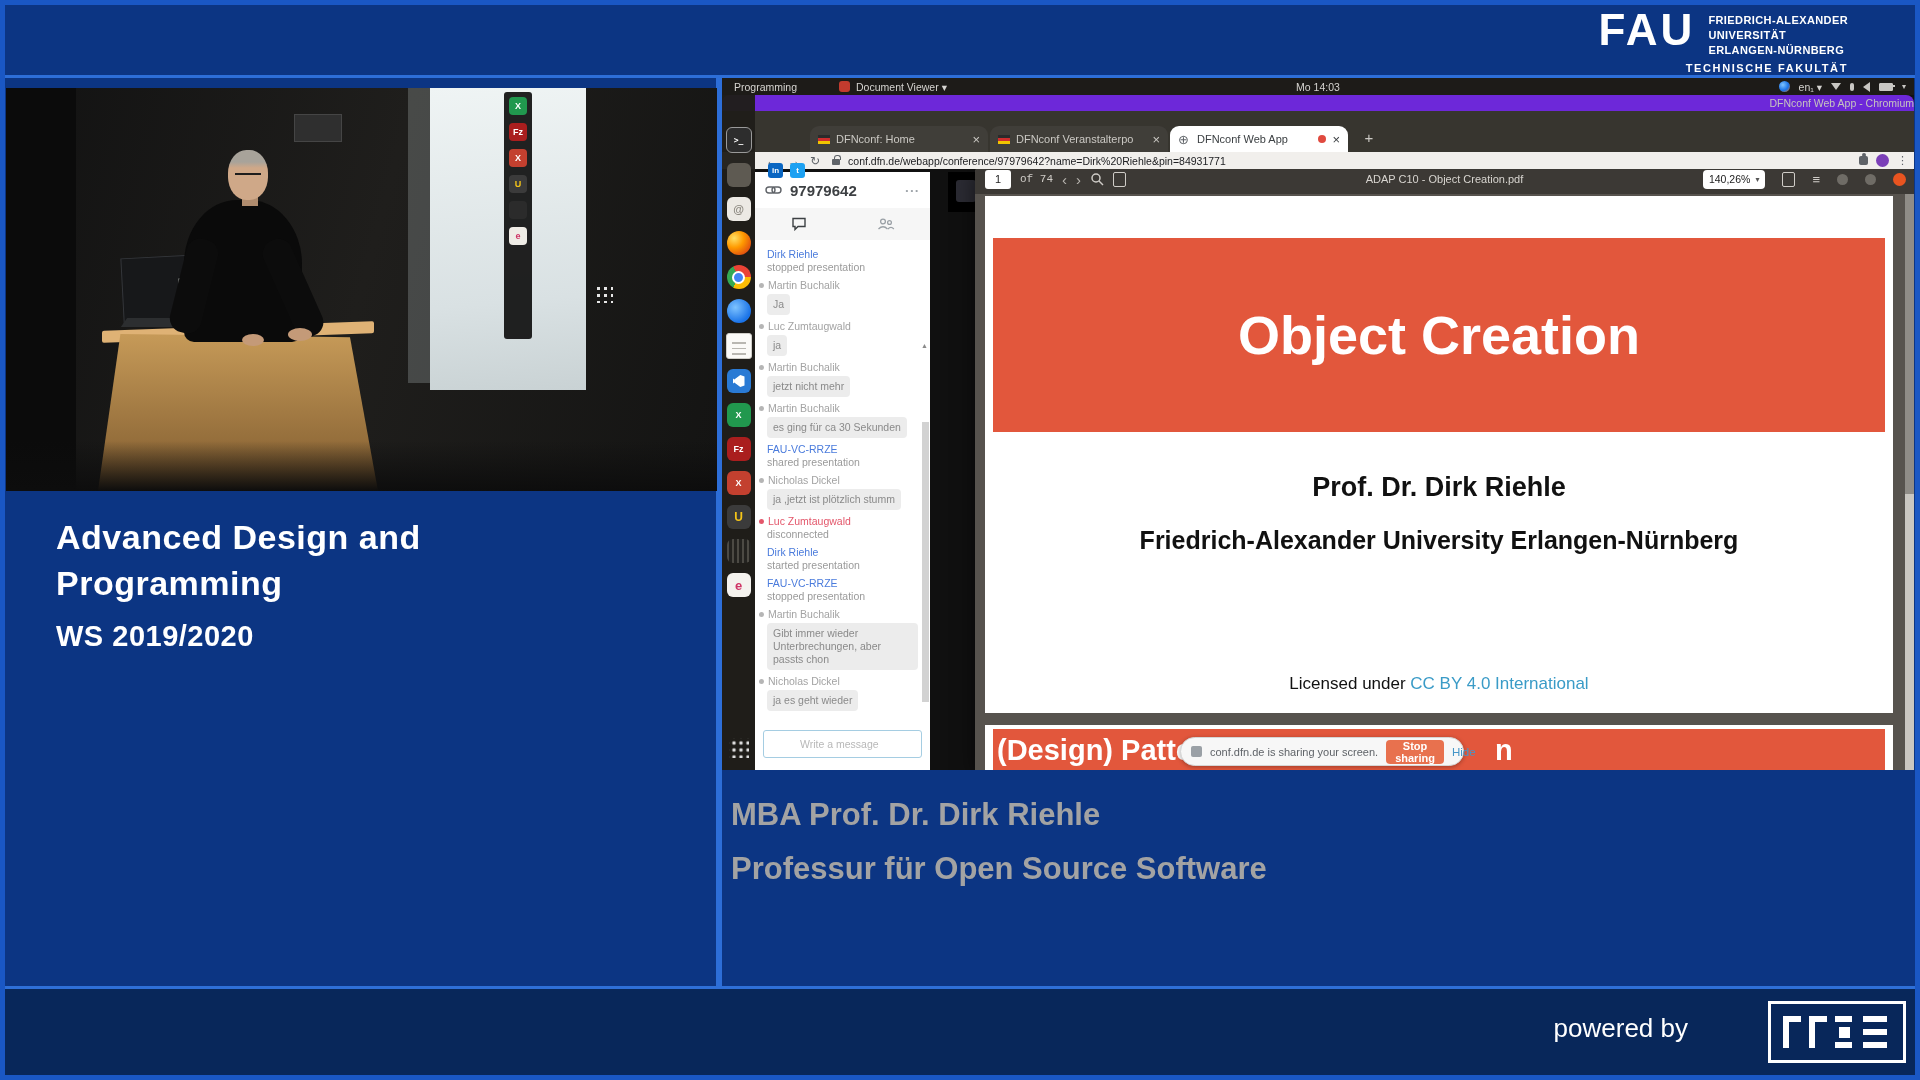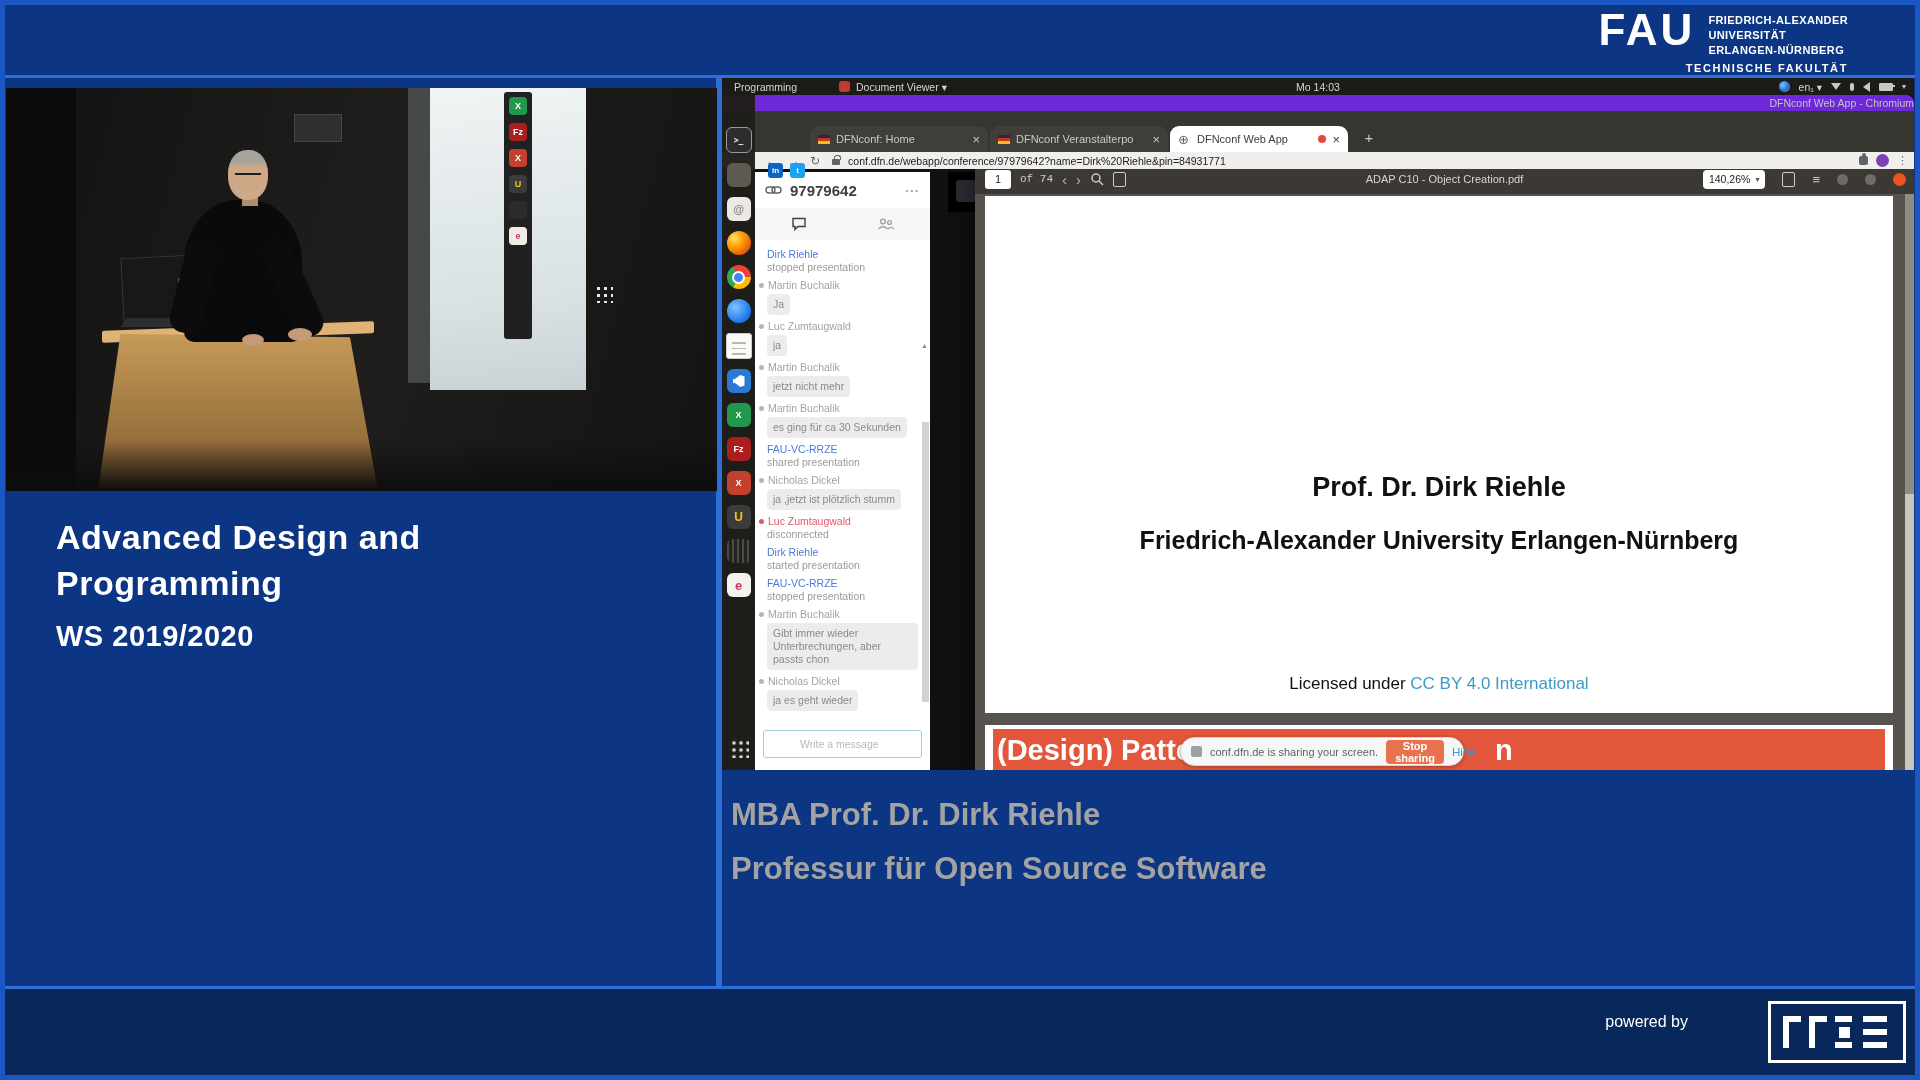--- a/index.html
+++ b/index.html
@@ -51,21 +51,21 @@
   .v-floor{left:0;bottom:0;width:100%;height:50px;background:linear-gradient(transparent,#0d0d0d);}
 
   
   #course{position:absolute;left:56px;top:514px;color:#fff;font-weight:bold;}
   #course .c1,#course .c2{font-size:34px;line-height:46px;letter-spacing:.5px;}
   #course .c3{font-size:29px;margin-top:14px;letter-spacing:.5px;}
   #speaker{position:absolute;left:731px;top:788px;color:#a3a3a3;font-weight:bold;font-size:31px;line-height:54px;}
 
   
   #bottomband{position:absolute;left:0;top:986px;width:1920px;height:89px;background:#08275a;border-top:3px solid #2e6fd8;}
-  #powered{position:absolute;right:232px;top:24px;color:#fff;font-size:16px;}
+  #powered{position:absolute;right:232px;top:24px;color:#fff;font-size:26px;}
   #rrze{position:absolute;right:14px;top:12px;width:138px;height:62px;border:3px solid #fff;box-sizing:border-box;
         display:flex;align-items:center;justify-content:center;}
 
   
   #share{position:absolute;left:722px;top:78px;width:1192px;height:692px;background:#121212;overflow:hidden;}
 
   
   #gnomebar{position:absolute;left:0;top:0;width:1192px;height:17px;background:#1d1b18;color:#d6d4d0;
             font-size:10.5px;display:flex;align-items:center;z-index:30;}
   #gnomebar .gb-act{margin-left:12px;}
@@ -462,20 +462,23 @@
           </span>
           <span class="ev-sq"></span>
           <span class="ev-menu">≡</span>
           <span class="wd"></span>
           <span class="wd"></span>
           <span class="wd-close"></span>
         </span>
       </div>
       <div id="ev-content">
         <div id="page1">
+          <div id="banner1">
+            <span id="slide-title">Object Creation</span>
+          </div>
           <div class="slide-line" id="slide-author">Prof. Dr. Dirk Riehle</div>
           <div class="slide-line" id="slide-univ">Friedrich-Alexander University Erlangen-Nürnberg</div>
           <div id="slide-license">
             <span>Licensed under </span><a href="#">CC BY 4.0 International</a>
           </div>
         </div>
         <div id="page2">
           <div id="banner2">
             <span class="frag" id="frag-l">(Design) Patte</span>
             <span class="frag" id="frag-r">n</span>

